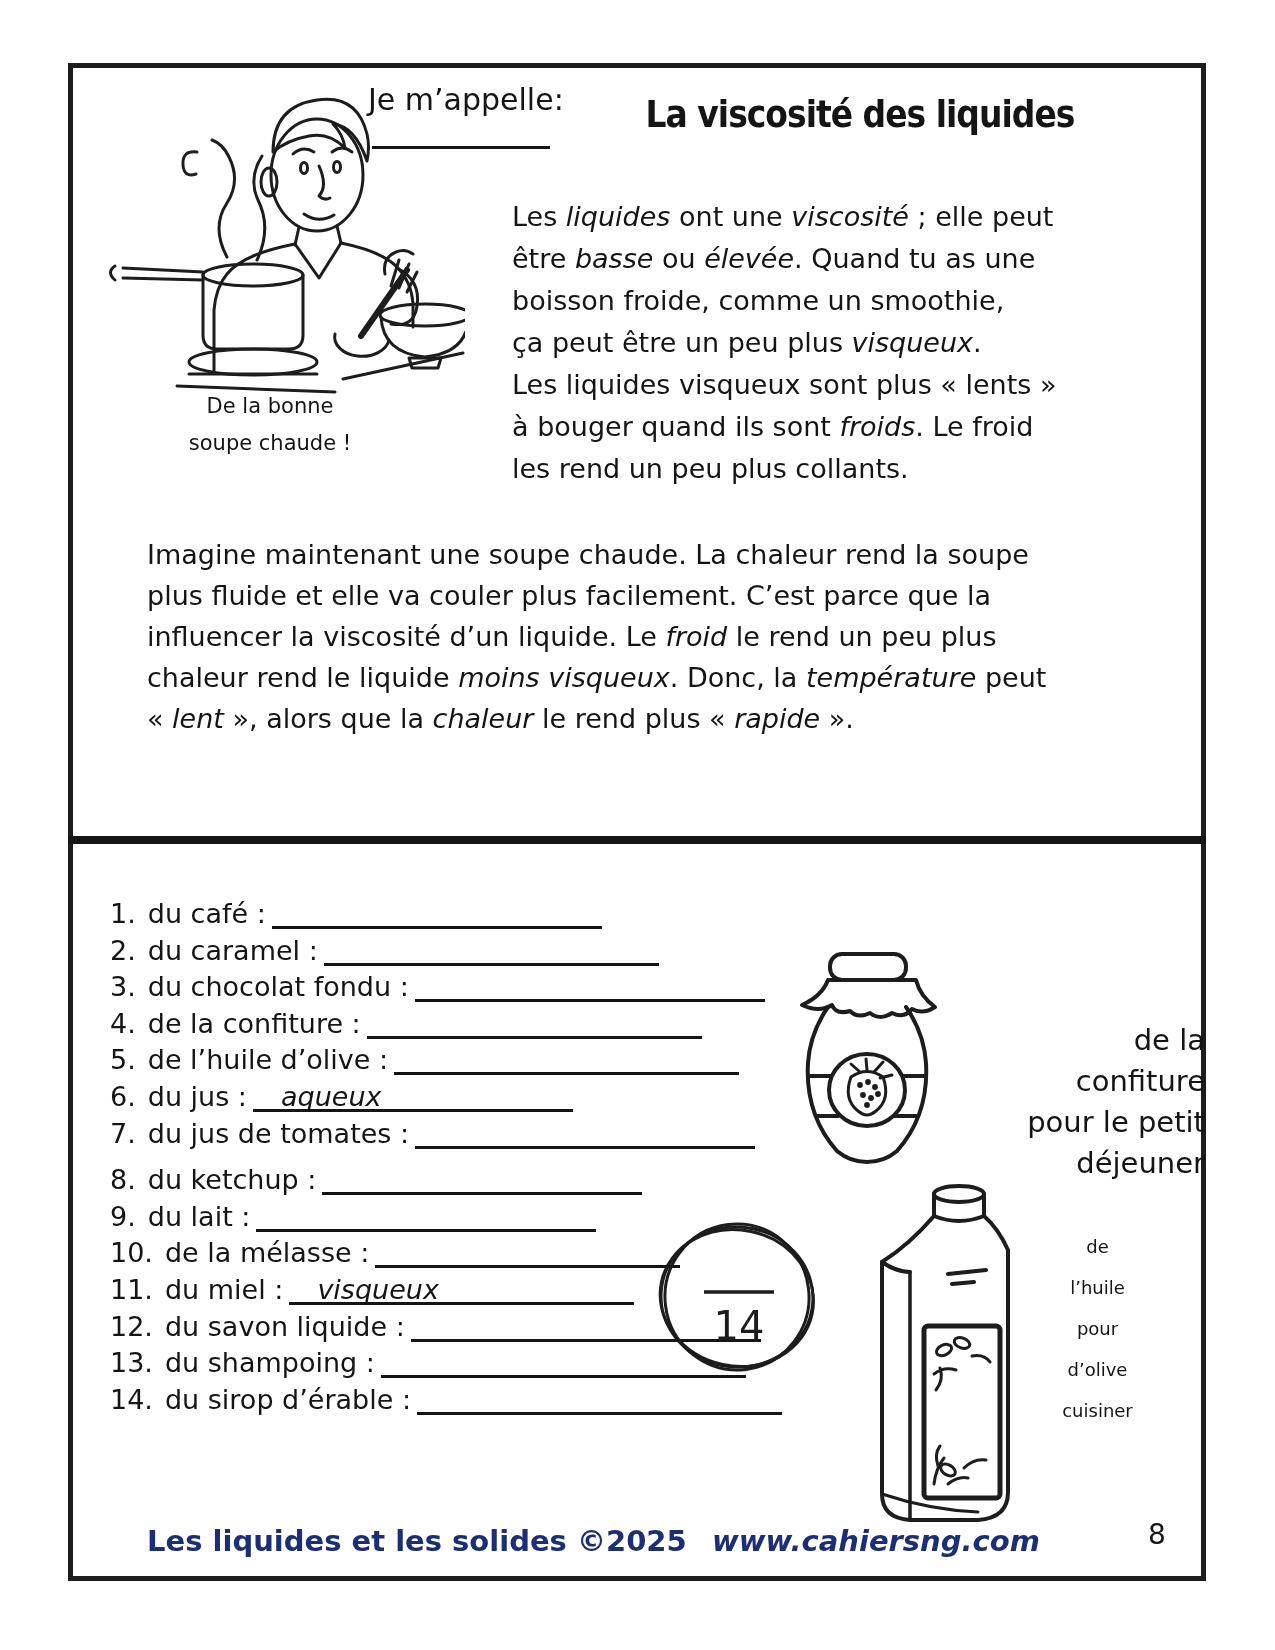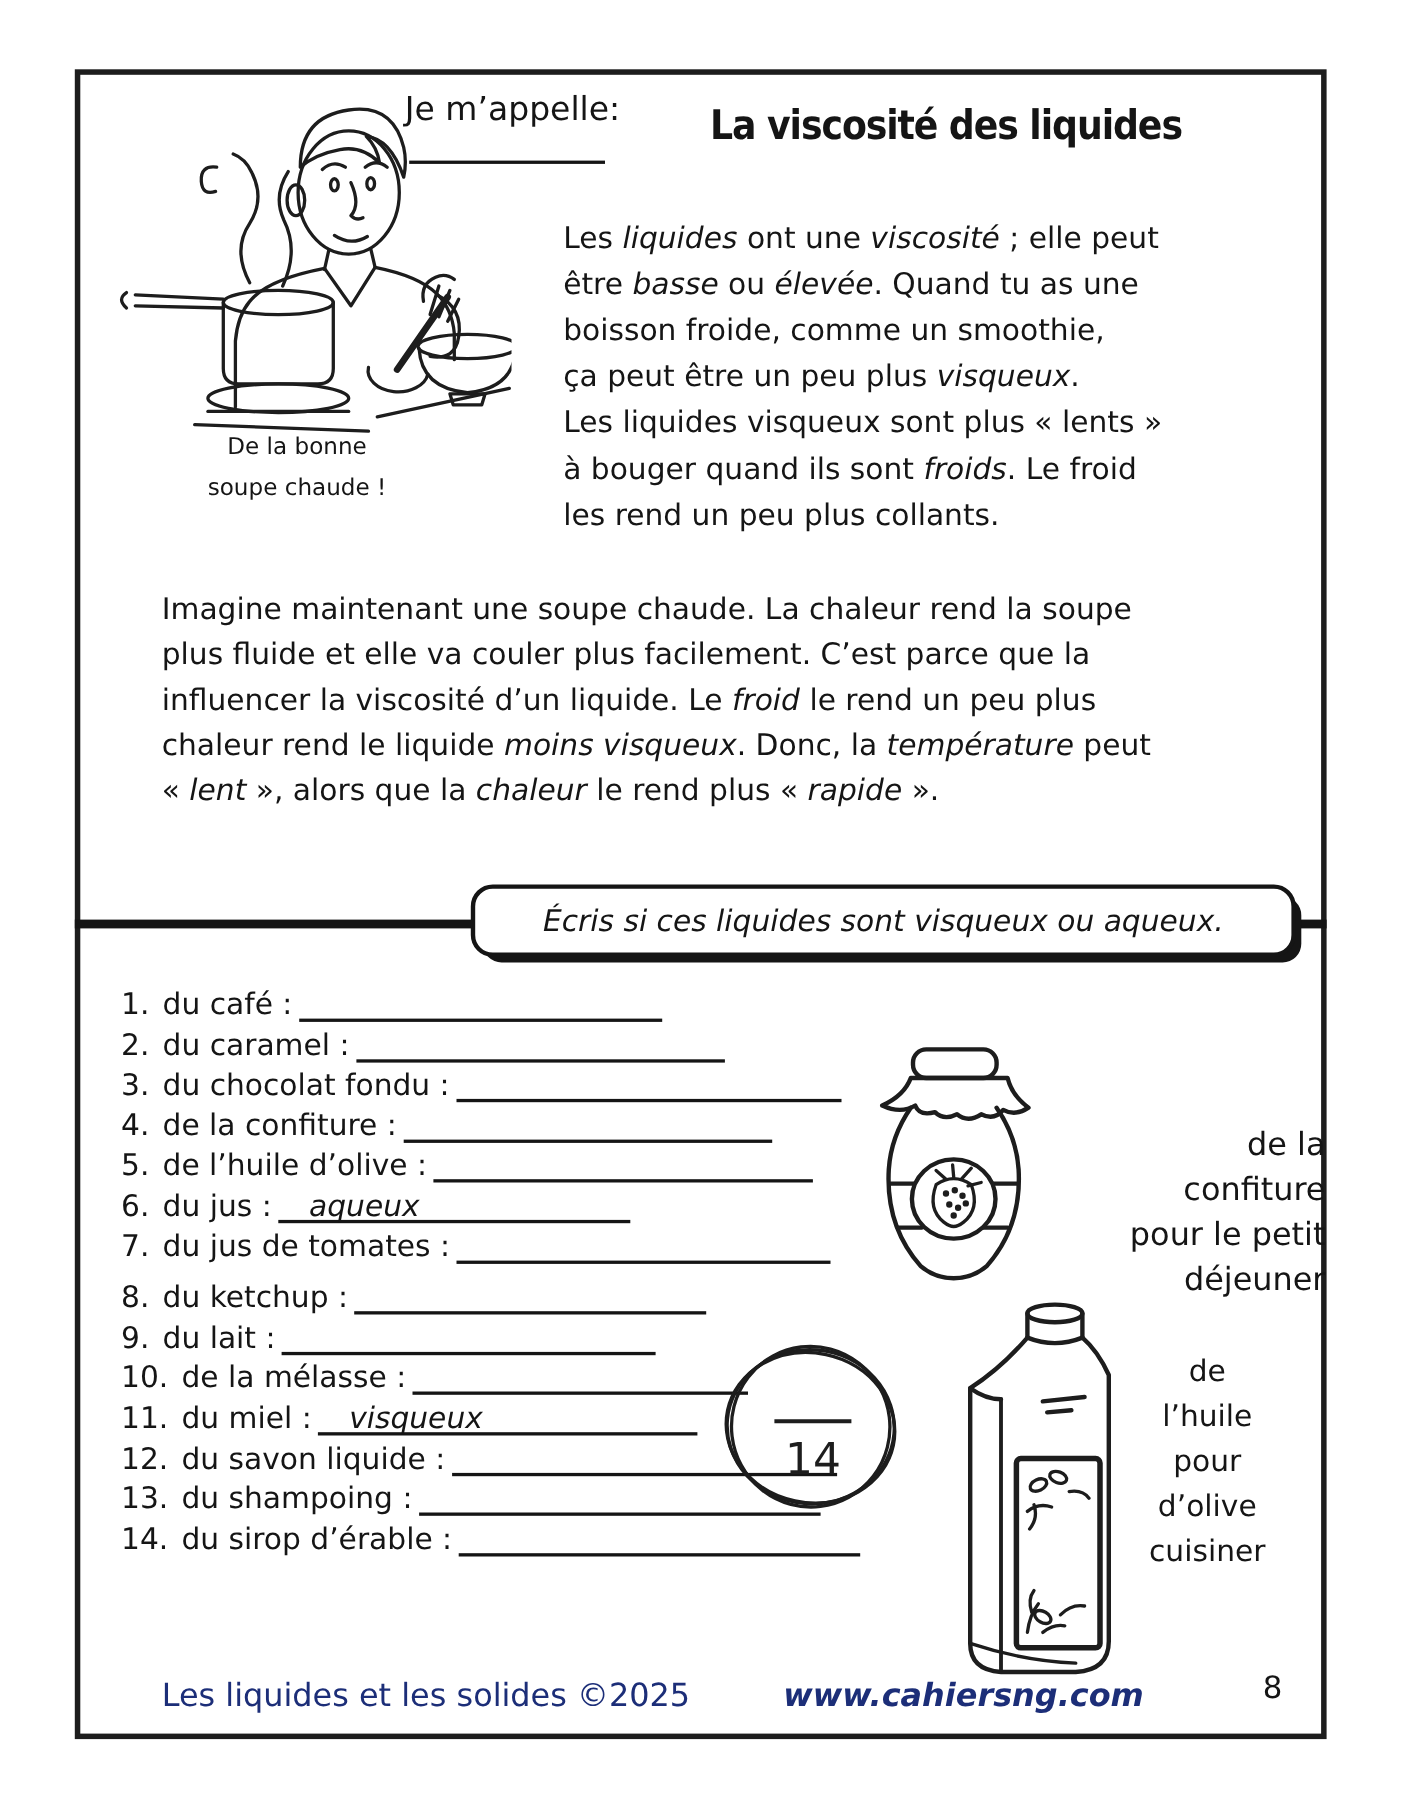--- a/index.html
+++ b/index.html
@@ -38,22 +38,22 @@
   .qi:nth-of-type(10) .blank{width:305px;}
   .qi:nth-of-type(11) .blank{width:345px;}
   .qi:nth-of-type(12) .blank{width:350px;}
   .qi:nth-of-type(13) .blank{width:365px;}
   .qi:nth-of-type(14) .blank{width:365px;}
   .qi:nth-of-type(8){margin-top:10px;}
   .jar-svg{left:790px;top:950px;}
   .jam-caption{left:955px;top:1020px;width:250px;text-align:right;font-size:29px;line-height:41px;}
   .score-svg{left:652px;top:1212px;}
   .bottle-svg{left:852px;top:1178px;}
-  .oil-caption{left:990px;top:1226px;width:215px;text-align:center;font-size:27px;line-height:41px;}
-  .footer-series{left:147px;top:1524px;font-size:29px;font-weight:normal;color:#1c2e78;}
+  .oil-caption{left:990px;top:1226px;width:215px;text-align:center;font-size:18px;line-height:41px;}
+  .footer-series{left:147px;top:1524px;font-size:29px;font-weight:bold;color:#1c2e78;}
   .footer-url{left:712px;top:1524px;font-size:29px;font-weight:bold;color:#1c2e78;font-style:italic;}
   .page-num{left:1148px;top:1518px;font-size:28px;}
   svg text{font-family:"DejaVu Sans",sans-serif;}
 </style>
 </head>
 <body>
 
 <div class="page">
   <div class="frame"></div>
 
@@ -127,23 +127,20 @@
   <div class="abs para2">
     <div class="line"><span>Imagine maintenant une soupe chaude. La chaleur rend la soupe</span></div>
     <div class="line"><span>plus fluide et elle va couler plus facilement. C’est parce que la</span></div>
     <div class="line"><span>influencer la viscosité d’un liquide. Le </span><span class="u">froid</span><span> le rend un peu plus</span></div>
     <div class="line"><span>chaleur rend le liquide </span><span class="u">moins visqueux</span><span>. Donc, la </span><span class="u">température</span><span> peut</span></div>
     <div class="line"><span>« </span><span class="u">lent</span><span> », alors que la </span><span class="u">chaleur</span><span> le rend plus « </span><span class="u">rapide</span><span> ».</span></div>
   </div>
 
   <div class="abs divider"></div>
 
-  <div class="abs instr-box">
-    <span class="instr-text">Écris si ces liquides sont visqueux ou aqueux.</span>
-  </div>
 
   <div class="abs quiz">
     <div class="qi"><span class="num">1.</span><span class="lbl">du café :</span><span class="blank"><span class="ans"></span></span></div>
     <div class="qi"><span class="num">2.</span><span class="lbl">du caramel :</span><span class="blank"><span class="ans"></span></span></div>
     <div class="qi"><span class="num">3.</span><span class="lbl">du chocolat fondu :</span><span class="blank"><span class="ans"></span></span></div>
     <div class="qi"><span class="num">4.</span><span class="lbl">de la confiture :</span><span class="blank"><span class="ans"></span></span></div>
     <div class="qi"><span class="num">5.</span><span class="lbl">de l’huile d’olive :</span><span class="blank"><span class="ans"></span></span></div>
     <div class="qi"><span class="num">6.</span><span class="lbl">du jus :</span><span class="blank"><span class="ans">aqueux</span></span></div>
     <div class="qi"><span class="num">7.</span><span class="lbl">du jus de tomates :</span><span class="blank"><span class="ans"></span></span></div>
     <div class="qi"><span class="num">8.</span><span class="lbl">du ketchup :</span><span class="blank"><span class="ans"></span></span></div>

